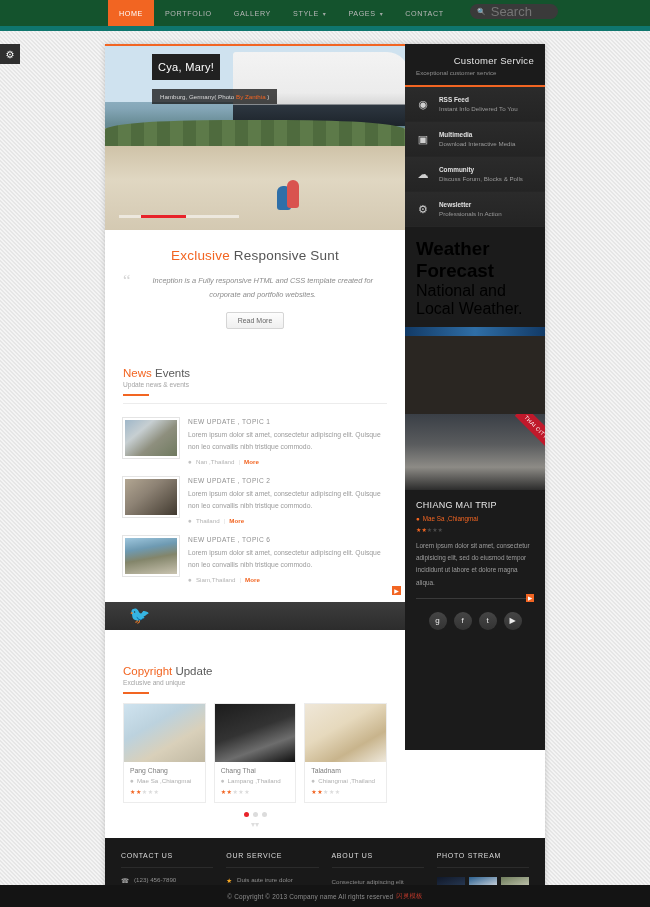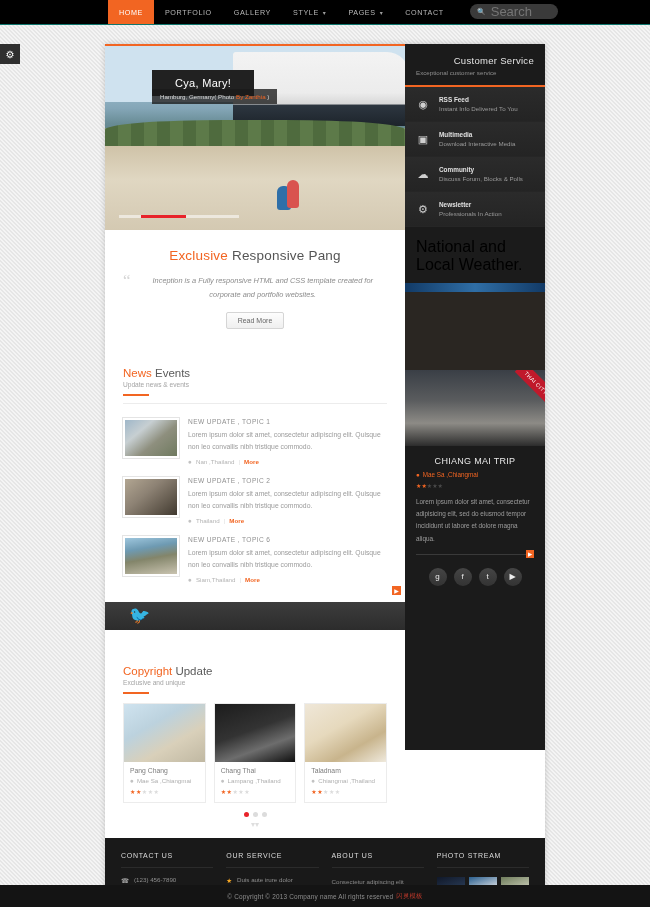--- a/index.html
+++ b/index.html
@@ -11,23 +11,23 @@
   }
   body {
     background-image:
       linear-gradient(45deg, rgba(255,255,255,.55) 25%, transparent 25%, transparent 50%, rgba(255,255,255,.55) 50%, rgba(255,255,255,.55) 75%, transparent 75%, transparent);
     background-size: 4px 4px;
     background-color: #e6e6e6;
   }
 
   
   .topbar {
-    height: 25px; background: #000000;
+    height: 31px; background: #14532d;
     display: flex; align-items: stretch; position: relative;
-    border-bottom: 1px solid #0f766e;
+    border-bottom: 5px solid #0f766e;
   }
   .nav { display: flex; margin-left: 108px; align-items: stretch; }
   .nav-item {
     color: #b8b8b8; font-size: 7.2px; letter-spacing: .6px;
     padding: 0 11px; display: flex; align-items: center;
     text-transform: uppercase; white-space: nowrap;
   }
   .nav-item.active { background: #f26522; color: #fff; }
   .caret { margin-left: 4px; font-size: 6px; opacity: .85; }
   .search-wrap {
@@ -83,23 +83,23 @@
   }
   .hero-figure {
     position: absolute; left: 172px; top: 140px; width: 14px; height: 24px;
     background: #2f6fa8; border-radius: 6px 6px 3px 3px;
   }
   .hero-figure2 {
     position: absolute; left: 182px; top: 134px; width: 12px; height: 28px;
     background: #d9534f; border-radius: 6px 6px 3px 3px;
   }
   .hero-caption-box {
-    position: absolute; left: 47px; top: 24px;
+    position: absolute; left: 47px; top: 8px;
     background: #212121; color: #fff;
-    font-size: 11px; padding: 7px 23px; letter-spacing: .3px;
+    font-size: 11px; padding: 7px 6px; letter-spacing: .3px;
   }
   .hero-sub {
     position: absolute; left: 47px; top: 43px;
     background: rgba(25,25,25,.78); color: #d8d8d8;
     font-size: 6.2px; padding: 4px 8px; white-space: nowrap;
   }
   .hero-sub .by { color: #f26522; }
   .hero-timeline {
     position: absolute; left: 14px; bottom: 12px; width: 120px; height: 3px;
     background: rgba(255,255,255,.55);
@@ -206,21 +206,21 @@
     height: 76px; position: relative; overflow: hidden;
     background: linear-gradient(to bottom,#3a3f46 0%,#5a5c5e 40%,#8d8b86 70%,#2c2c2c 100%);
   }
   .city-flag {
     position: absolute; right: -14px; top: 6px; width: 46px; height: 14px;
     background: #c0192b; color: #fff; font-size: 5.5px;
     transform: rotate(45deg); display: flex; align-items: center; justify-content: center;
     letter-spacing: .4px;
   }
   .trip { padding: 10px 11px 12px; }
-  .trip h3 { font-size: 9px; font-weight: normal; color: #e8e8e8; letter-spacing: .3px; text-align: center; }
+  .trip h3 { font-size: 9px; font-weight: normal; color: #e8e8e8; letter-spacing: .3px; }
   .trip-loc { font-size: 6.3px; color: #f26522; margin-top: 5px; display: flex; gap: 3px; align-items: center; }
   .trip-stars { margin-top: 4px; font-size: 6px; }
   .trip-stars .star-off { color: #4a4a4a; }
   .trip p { font-size: 6.4px; color: #9d9d9d; line-height: 1.9; margin-top: 7px; }
   .trip-bar { height: 1px; background: #3a3a3a; margin-top: 9px; position: relative; }
   .trip-next {
     position: absolute; right: 0; top: -4px; width: 8px; height: 8px;
     background: #f26522; color: #fff; font-size: 5.5px;
     display: flex; align-items: center; justify-content: center;
   }
@@ -313,21 +313,21 @@
       <div class="hero-sub">
         <span>Hamburg, Germany( Photo </span><span class="by">By Zanthia</span><span> )</span>
       </div>
       <div class="hero-timeline">
         <div class="fill"></div>
       </div>
     </div>
 
     <div class="intro">
       <h1>
-        <span class="hl">Exclusive</span><span> Responsive Pang</span>
+        <span class="hl">Exclusive</span><span> Responsive Sunt</span>
       </h1>
       <div class="intro-quote">
         <span class="qmark">“</span>
         <p>Inception is a Fully responsive HTML and CSS template created for corporate and portfolio websites.</p>
       </div>
       <div><span class="readmore">Read More</span></div>
     </div>
 
     <div class="sec-head">
       <h2>
@@ -474,20 +474,21 @@
     </div>
     <div class="svc-item">
       <span class="svc-ico">⚙</span>
       <div>
         <div class="svc-t">Newsletter</div>
         <div class="svc-s">Professionals In Action</div>
       </div>
     </div>
 
     <div class="weather-head">
+      <h3>Weather Forecast</h3>
       <div class="sub">National and Local Weather.</div>
     </div>
     <div class="weather-strip"></div>
     <div class="weather-body"></div>
 
     <div class="city-photo">
       <div class="city-flag">THAI CITY</div>
     </div>
 
     <div class="trip">

